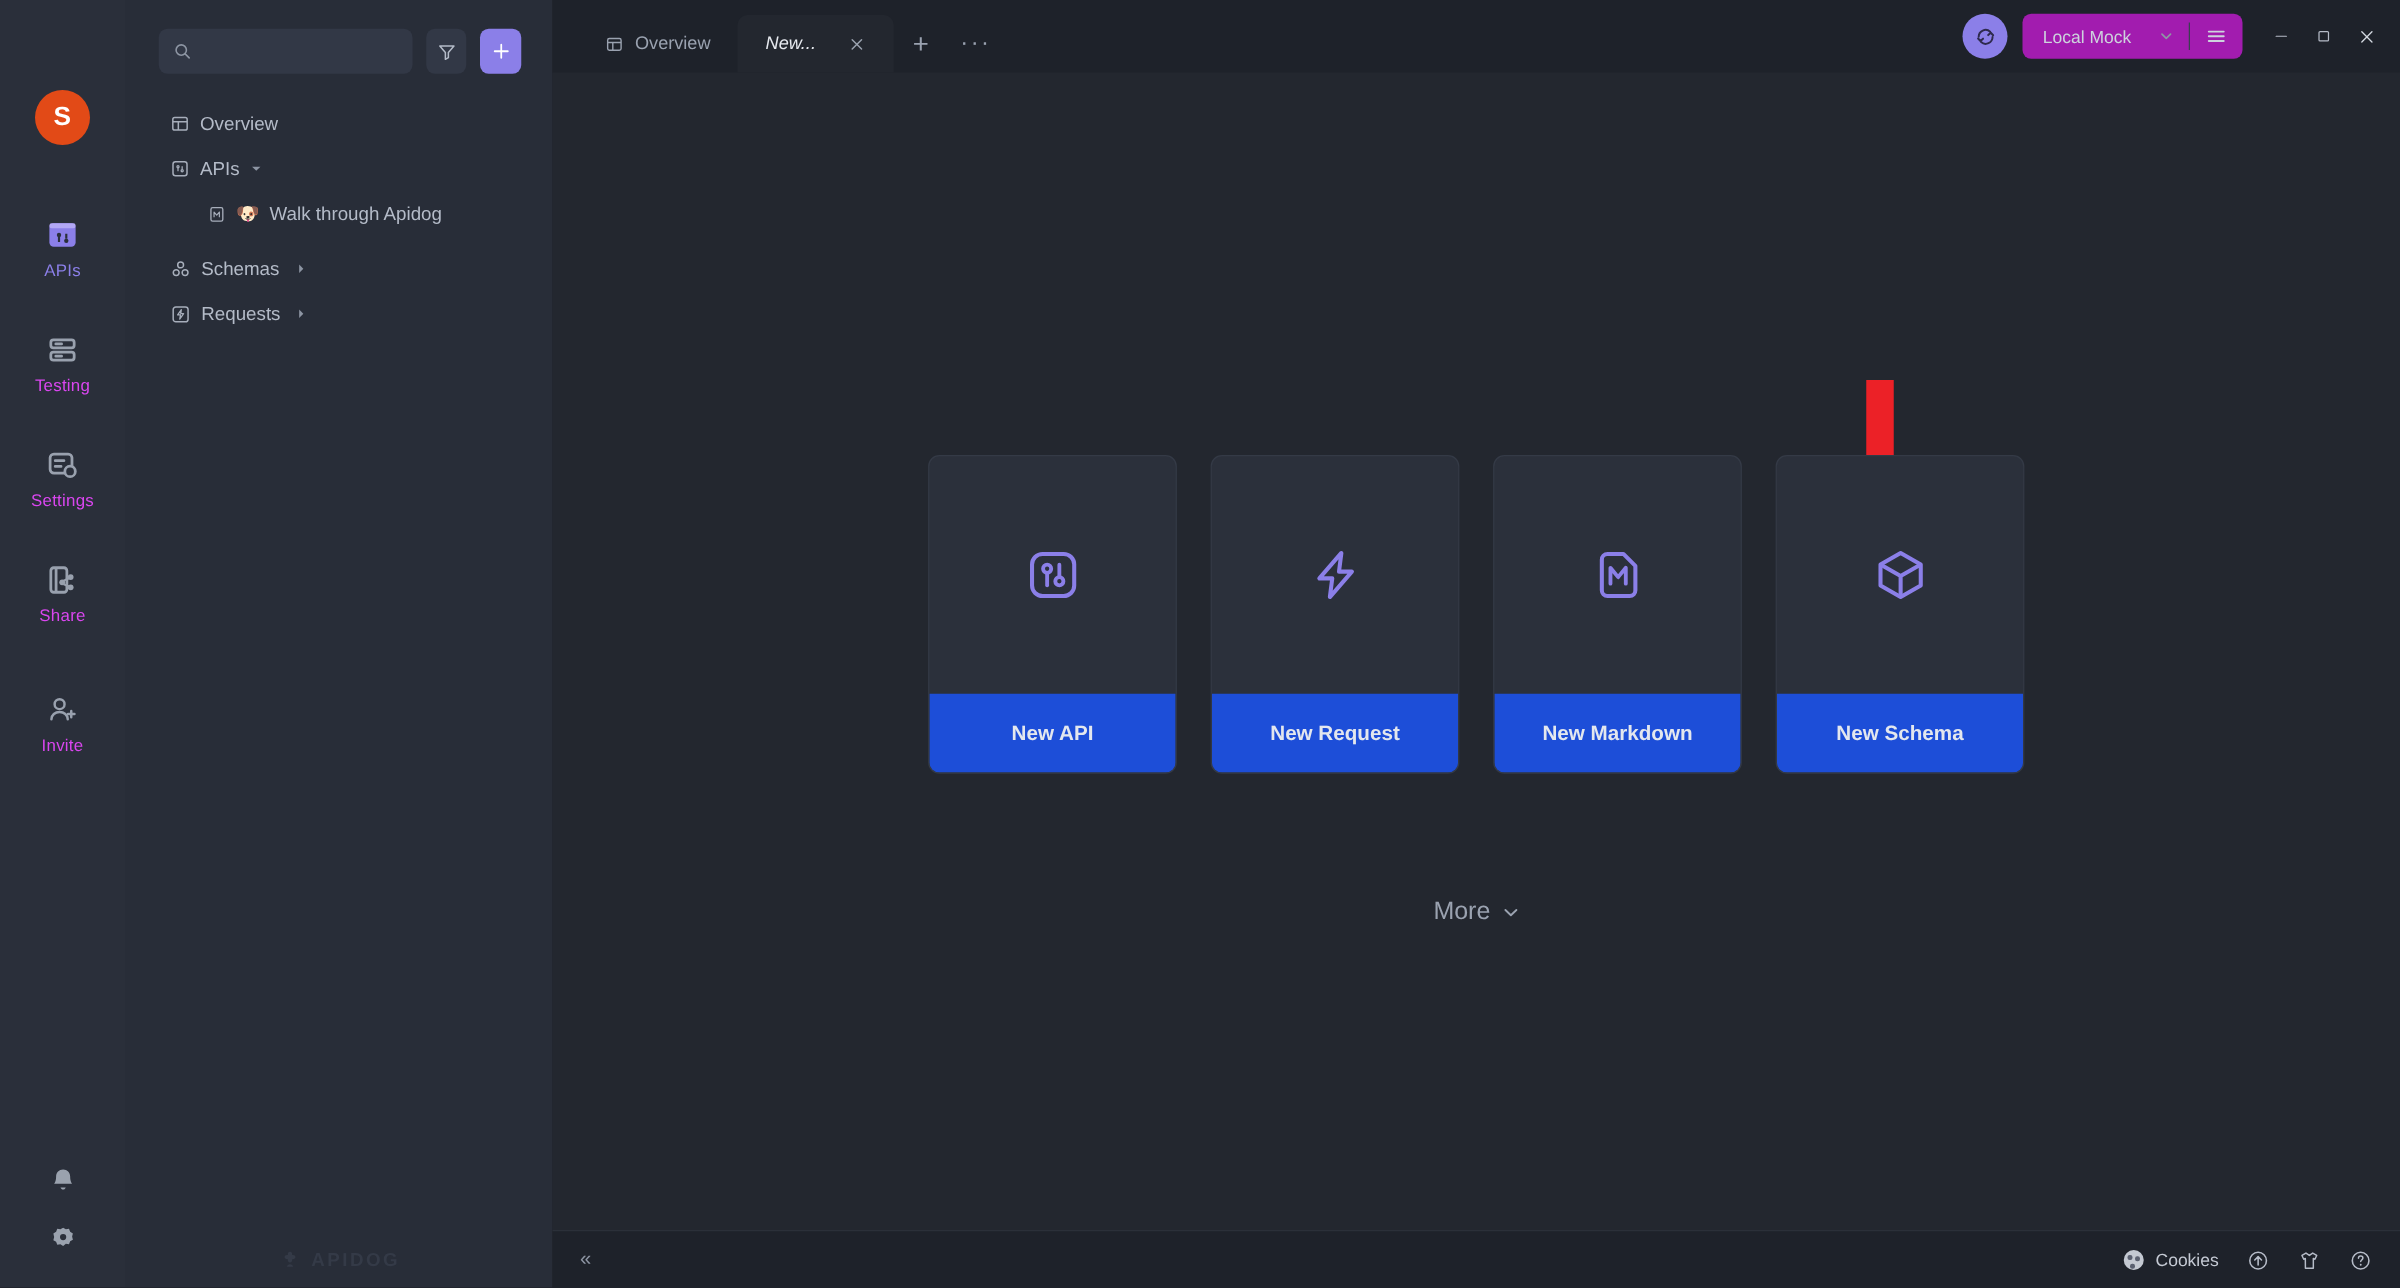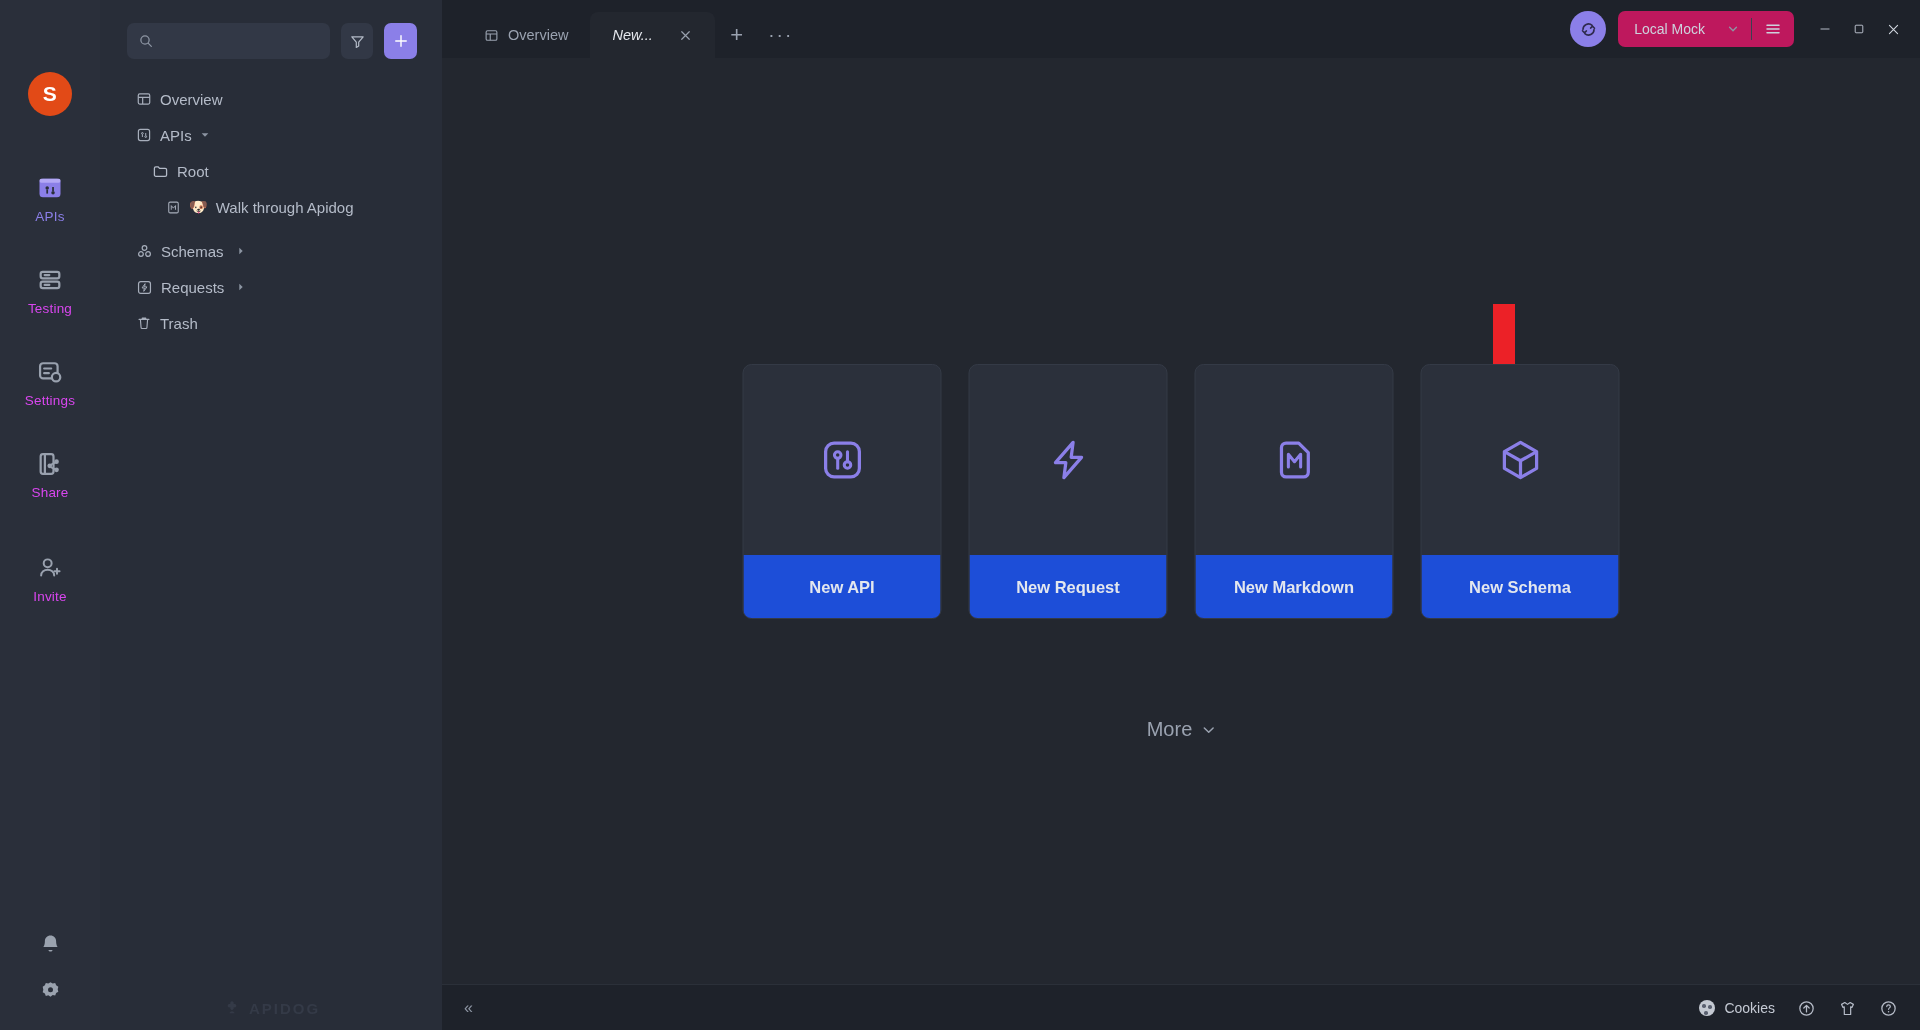--- a/index.html
+++ b/index.html
@@ -125,21 +125,21 @@
   .topright {
     position: absolute; right: 0; top: 0; height: 58px;
     display: flex; align-items: center; gap: 0; padding-right: 12px;
   }
   .refresh-circle {
     width: 36px; height: 36px; border-radius: 50%;
     background: #8b7fe8; display: flex; align-items: center; justify-content: center;
     cursor: pointer; margin-right: 12px;
   }
   .envbox {
-    height: 36px; background: #be185d; border-radius: 7px;
+    height: 36px; background: #a21caf; border-radius: 7px;
     display: flex; align-items: center;
   }
   .envname {
     padding: 0 12px 0 16px; font-size: 14px; color: #cdd3dd;
     display: flex; align-items: center; gap: 22px; cursor: pointer;
   }
   .envsep { width: 1px; height: 22px; background: #3a4050; }
   .envmenu { width: 42px; display: flex; align-items: center; justify-content: center; cursor: pointer; }
   .winbtns { display: flex; align-items: center; gap: 4px; margin-left: 16px; }
   .winbtn { width: 30px; height: 30px; display:flex; align-items:center; justify-content:center;
@@ -338,28 +338,20 @@
           </svg>
         </span>
         <span>APIs</span>
         <span class="caret-r">
           <svg width="10" height="10" viewBox="0 0 12 12">
               <path d="M2 4l4 4 4-4z" fill="#8d95a3"></path>
             </svg>
         </span>
       </div>
 
-      <div class="tree-row lvl1">
-        <span>
-          <svg width="17" height="17" viewBox="0 0 24 24" fill="none">
-            <path d="M3.4 7.4c0-1.1.9-2 2-2h3.4l1.8 2.2h8c1.1 0 2 .9 2 2v7.2c0 1.1-.9 2-2 2H5.4c-1.1 0-2-.9-2-2V7.4z" stroke="#b4bbc8" stroke-width="1.8" stroke-linejoin="round"></path>
-          </svg>
-        </span>
-        <span>Root</span>
-      </div>
 
       <div class="tree-row lvl2">
         <span>
           <svg width="15" height="15" viewBox="0 0 24 24" fill="none">
             <rect x="4.4" y="3.4" width="15.2" height="17.2" rx="2.2" stroke="#a7aebb" stroke-width="1.7"></rect>
             <path d="M8.4 15.6V9l3.4 4 3.4-4v6.6" stroke="#a7aebb" stroke-width="1.5" stroke-linejoin="round"></path>
           </svg>
         </span>
         <span style="font-size:15px;">🐶</span>
         <span>Walk through Apidog</span>
@@ -390,28 +382,20 @@
           </svg>
         </span>
         <span>Requests</span>
         <span class="caret-r" style="margin-left:4px;">
           <svg width="10" height="10" viewBox="0 0 12 12">
               <path d="M4 2l4 4-4 4z" fill="#8d95a3"></path>
             </svg>
         </span>
       </div>
 
-      <div class="tree-row">
-        <span>
-          <svg width="16" height="16" viewBox="0 0 24 24" fill="none">
-            <path d="M4.6 6.6h14.8M9.4 6.6V4.6h5.2v2M6.6 6.6l1 12.2c0 .8.7 1.4 1.5 1.4h5.8c.8 0 1.5-.6 1.5-1.4l1-12.2" stroke="#a7aebb" stroke-width="1.7" stroke-linecap="round" stroke-linejoin="round"></path>
-          </svg>
-        </span>
-        <span>Trash</span>
-      </div>
 
     </div>
 
     <div class="panel-foot">
       <span>
         <svg width="20" height="20" viewBox="0 0 24 24">
           <path d="M12 4c1.6 0 2.4 1.6 2 3.2 1.6-.4 3.2.4 3.2 2s-1.6 2.4-3.2 2c.4 1.6-.4 3.2-2 3.2s-2.4-1.6-2-3.2c-1.6.4-3.2-.4-3.2-2s1.6-2.4 3.2-2C9.6 5.6 10.4 4 12 4z" fill="#343a47"></path>
           <path d="M12 16c1.4 0 2.6 1 3.2 2.4H8.8C9.4 17 10.6 16 12 16z" fill="#343a47"></path>
         </svg>
       </span>

